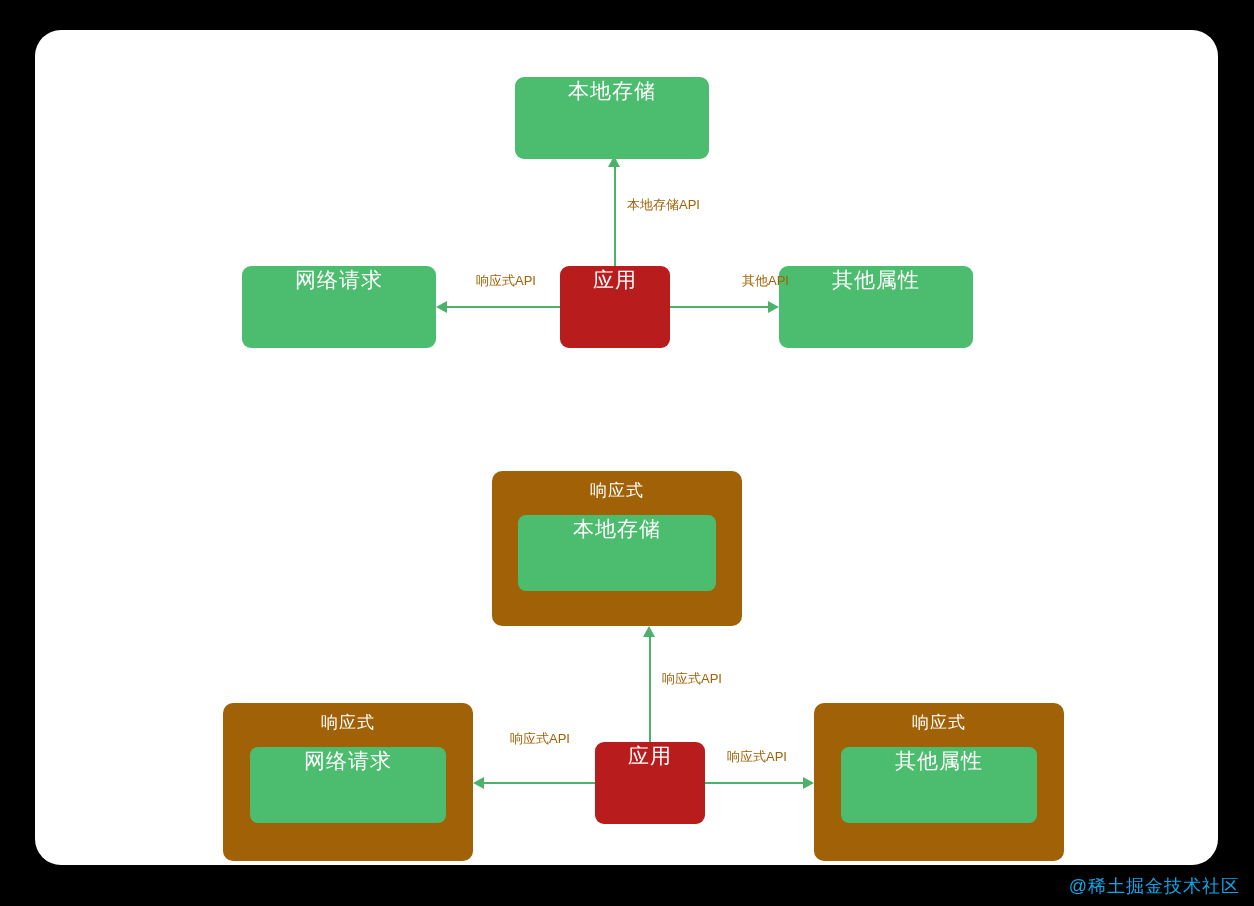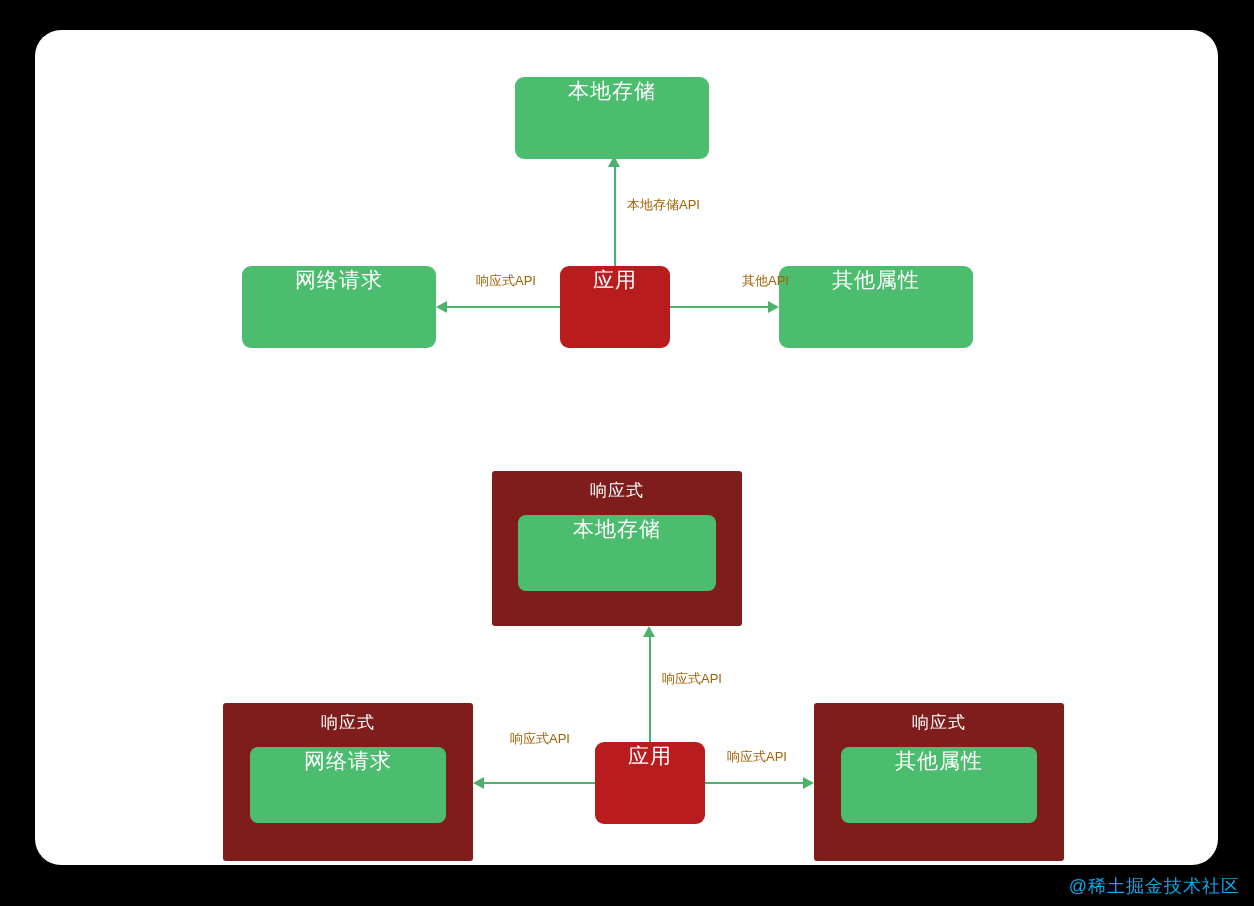--- a/index.html
+++ b/index.html
@@ -52,22 +52,22 @@
   }
   .node.blue {
     background: #b91c1c;
     font-size: 21px;
   }
 
   
   .group {
     position: absolute;
     box-sizing: border-box;
-    background: #7f1d1d;
-    border-radius: 3px;
+    background: #a16207;
+    border-radius: 10px;
     z-index: 2;
   }
   .group-title {
     position: absolute;
     top: 8px;
     left: 0;
     right: 0;
     text-align: center;
     color: #ffffff;
     font-size: 17px;

